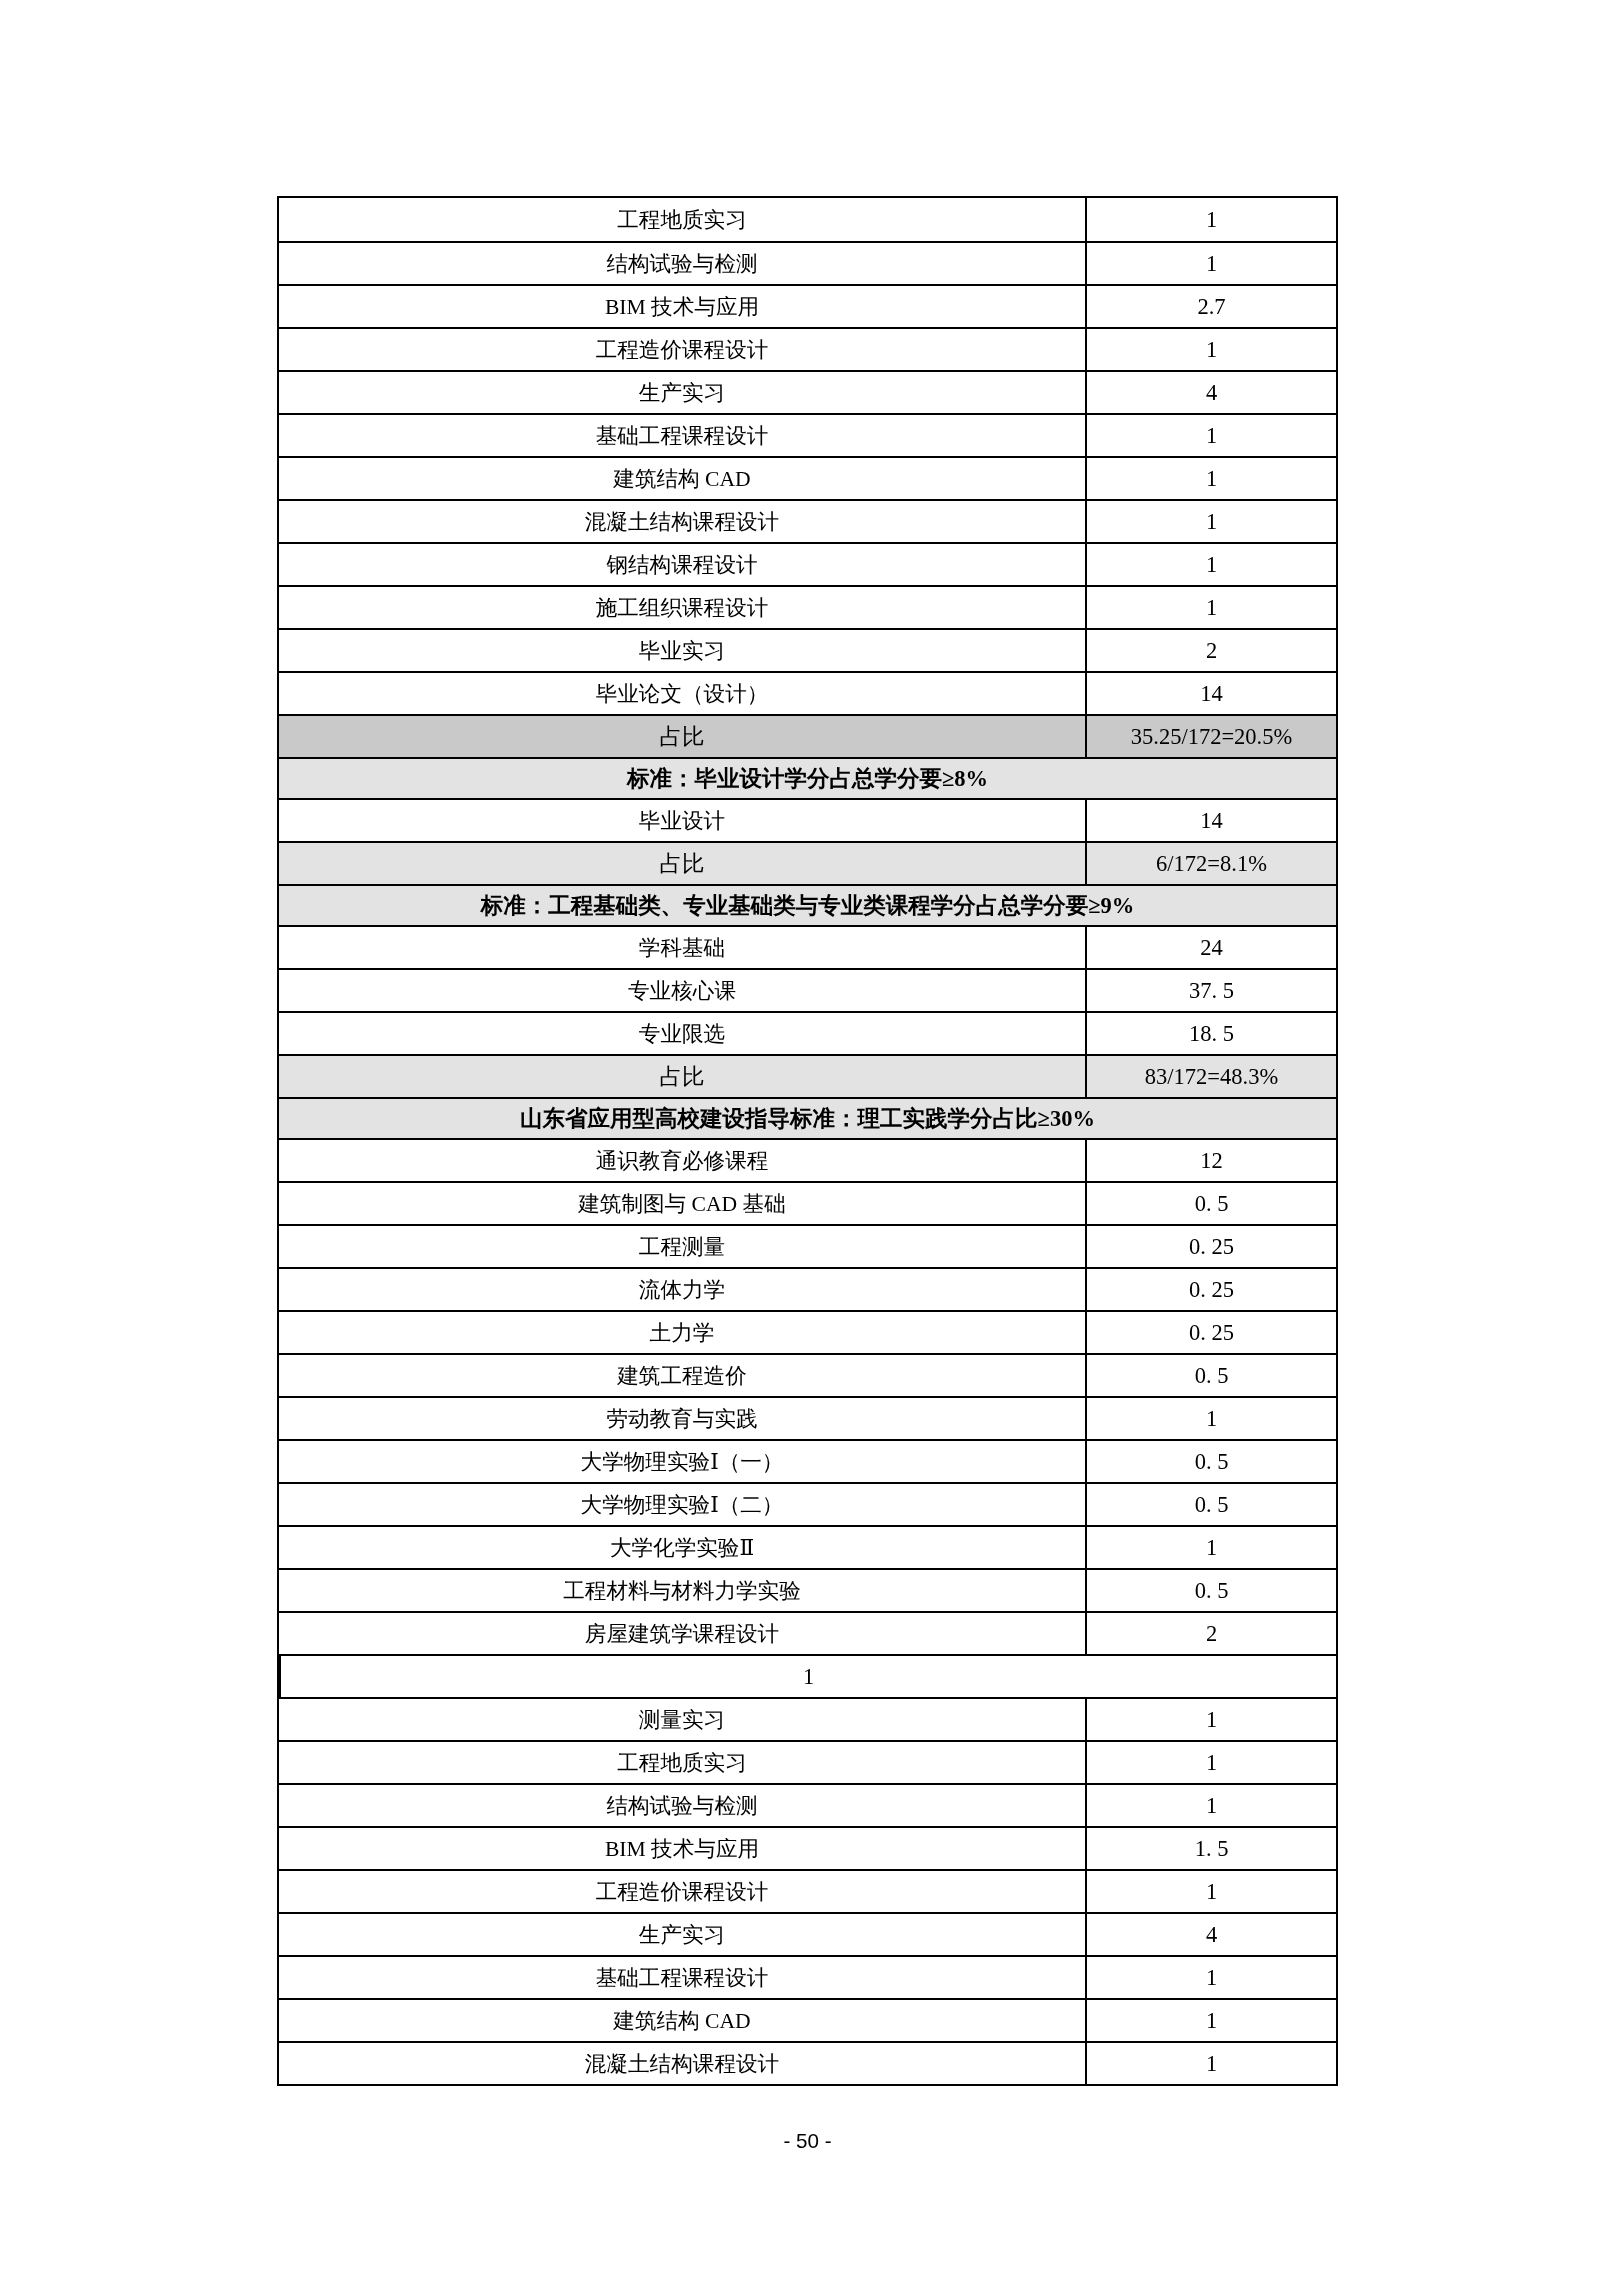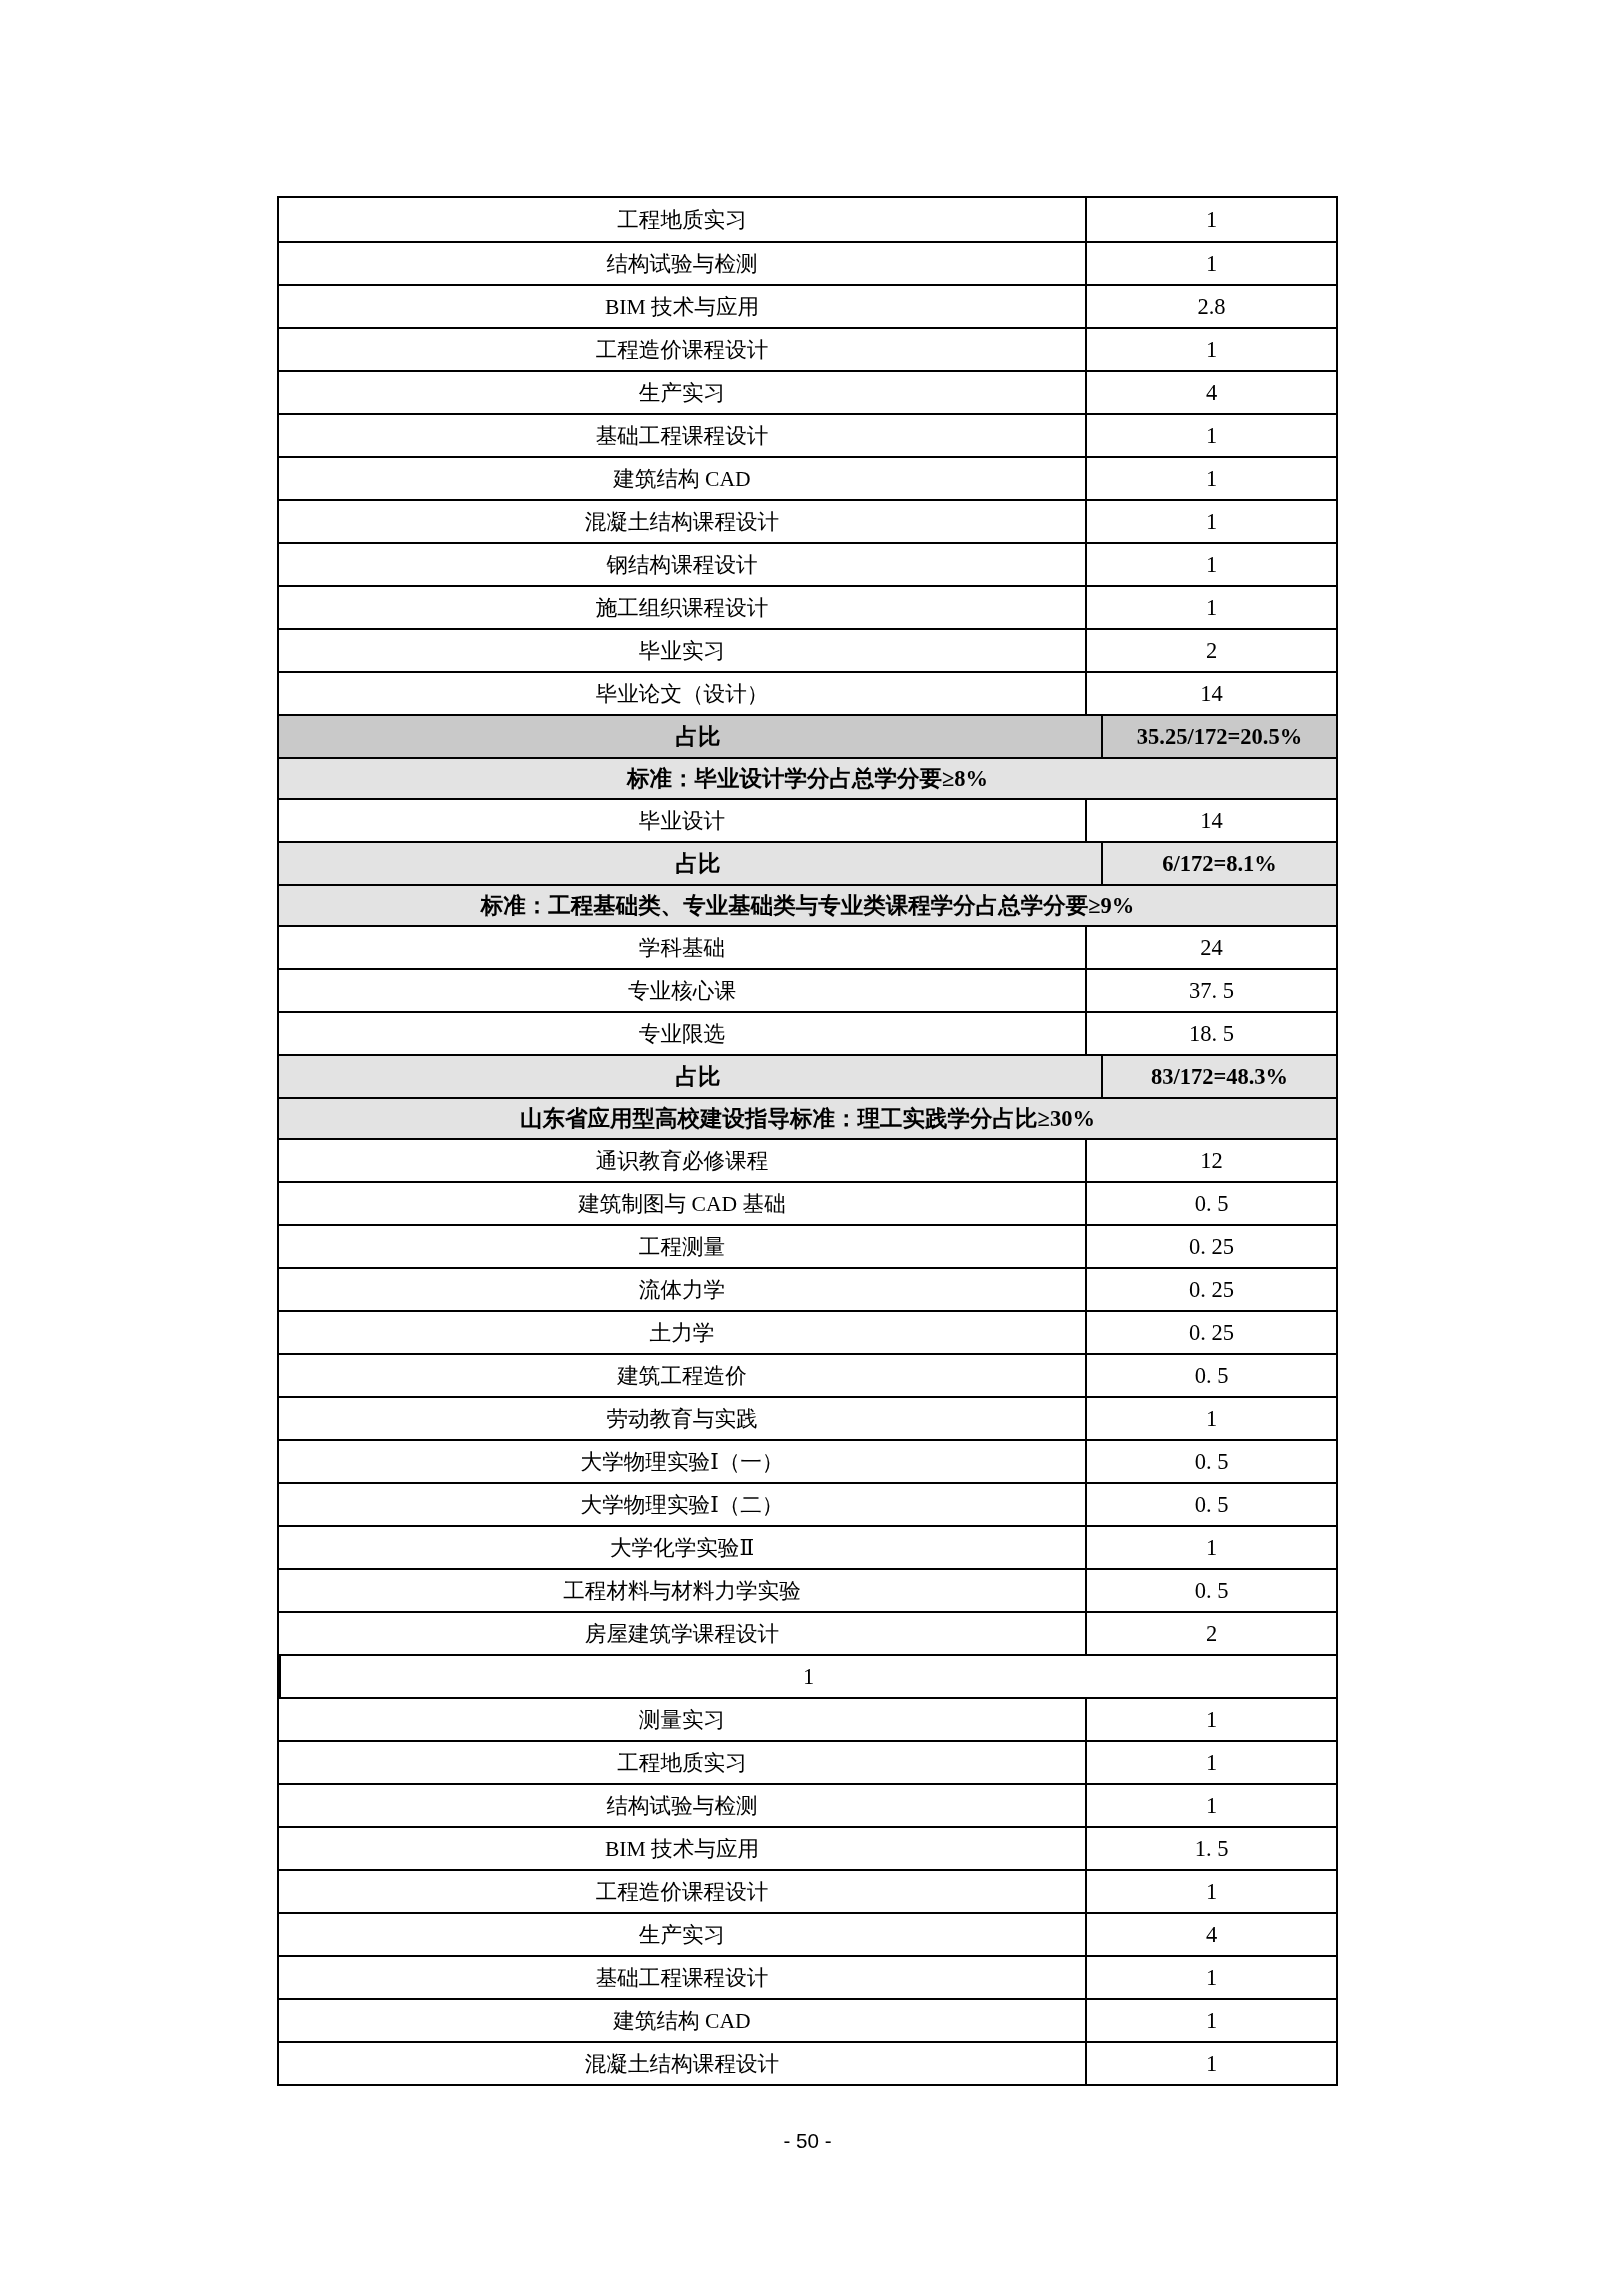--- a/index.html
+++ b/index.html
@@ -48,21 +48,21 @@
   }
   .cell.label {
     width: 806px;
     font-size: 21.6px;
   }
   .cell.value {
     flex: 1;
     border-left: 2px solid var(--border, #000);
     font-size: 22.5px;
   }
-  .row.ratio { font-weight: bold; padding-left: 16px; }
+  .row.ratio { font-weight: normal; }
   .row.ratio .cell.label,
   .row.ratio .cell.value { font-size: 22.5px; }
   .row.ratio.dark { background: var(--dark, #c9c9c9); }
   .row.ratio.light { background: var(--light, #e3e3e3); }
   .row.standard {
     height: 41px;
     background: var(--light, #e3e3e3);
     font-weight: bold;
   }
   .row.standard .cell.full {
@@ -88,21 +88,21 @@
       <div class="row course">
         <div class="cell label">工程地质实习</div>
         <div class="cell value">1</div>
       </div>
       <div class="row course">
         <div class="cell label">结构试验与检测</div>
         <div class="cell value">1</div>
       </div>
       <div class="row course">
         <div class="cell label">BIM 技术与应用</div>
-        <div class="cell value">2.8</div>
+        <div class="cell value">2.7</div>
       </div>
       <div class="row course">
         <div class="cell label">工程造价课程设计</div>
         <div class="cell value">1</div>
       </div>
       <div class="row course">
         <div class="cell label">生产实习</div>
         <div class="cell value">4</div>
       </div>
       <div class="row course">

